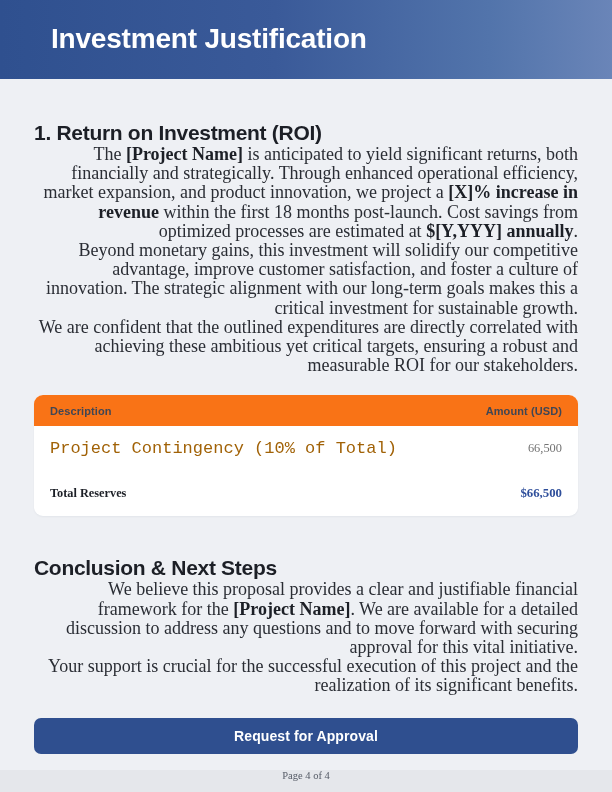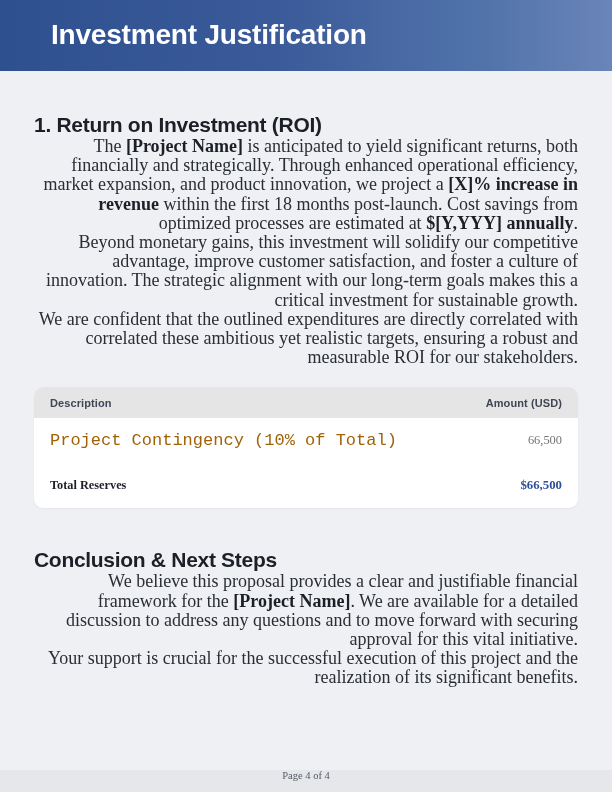--- a/index.html
+++ b/index.html
@@ -18,21 +18,21 @@
     width: 612px;
     height: 792px;
     position: relative;
     background: #eef0f4;
     display: flex;
     flex-direction: column;
   }
 
   
   .header-band {
-    height: 71px;
+    height: 79px;
     width: 100%;
     background: linear-gradient(to right, #2f508f 0%, #3a5a99 45%, #5274ab 80%, #6a85b8 100%);
     display: flex;
     align-items: center;
     flex: 0 0 auto;
   }
   .header-title {
     color: #ffffff;
     font-size: 28px;
     font-weight: bold;
@@ -87,21 +87,21 @@
     box-shadow: 0 1px 2px rgba(20,30,60,0.05);
   }
   .table-row {
     display: flex;
     align-items: center;
     justify-content: space-between;
     padding: 0 16px;
     box-sizing: border-box;
   }
   .thead-row {
-    background: #e5e5e5;
+    background: #f97316;
     height: 31px;
   }
   .th-cell {
     font-size: 11px;
     font-weight: bold;
     color: #404654;
     letter-spacing: 0.1px;
   }
   .tbody-row {
     height: 44px;
@@ -177,21 +177,21 @@
   </div>
 
   <div class="content">
 
     <h2 class="section-heading sec1-heading">1. Return on Investment (ROI)</h2>
 
     <p class="body-text p-first"><span>The </span><b>[Project Name]</b><span> is anticipated to yield significant returns, both financially and strategically. Through enhanced operational efficiency, market expansion, and product innovation, we project a </span><b>[X]% increase in revenue</b><span> within the first 18 months post-launch. Cost savings from optimized processes are estimated at </span><b>$[Y,YYY] annually</b><span>.</span></p>
 
     <p class="body-text p-next">Beyond monetary gains, this investment will solidify our competitive advantage, improve customer satisfaction, and foster a culture of innovation. The strategic alignment with our long-term goals makes this a critical investment for sustainable growth.</p>
 
-    <p class="body-text p-next">We are confident that the outlined expenditures are directly correlated with correlated these ambitious yet realistic targets, ensuring a robust and measurable ROI for our stakeholders.</p>
+    <p class="body-text p-next">We are confident that the outlined expenditures are directly correlated with achieving these ambitious yet critical targets, ensuring a robust and measurable ROI for our stakeholders.</p>
 
 
     <div class="table-card">
 
       <div class="table-row thead-row">
         <div class="th-cell">Description</div>
         <div class="th-cell">Amount (USD)</div>
       </div>
 
       <div class="table-row tbody-row">
@@ -205,20 +205,23 @@
       </div>
 
     </div>
 
     <h2 class="section-heading conclusion-heading">Conclusion &amp; Next Steps</h2>
 
     <p class="body-text p-first"><span>We believe this proposal provides a clear and justifiable financial framework for the </span><b>[Project Name]</b><span>. We are available for a detailed discussion to address any questions and to move forward with securing approval for this vital initiative.</span></p>
 
     <p class="body-text p-next">Your support is crucial for the successful execution of this project and the realization of its significant benefits.</p>
 
+    <div class="cta-wrap">
+      <button class="cta-button">Request for Approval</button>
+    </div>
 
   </div>
 
   <div class="footer-band">
     <div class="footer-text">Page 4 of 4</div>
   </div>
 
 </div>
 
 </body></html>

